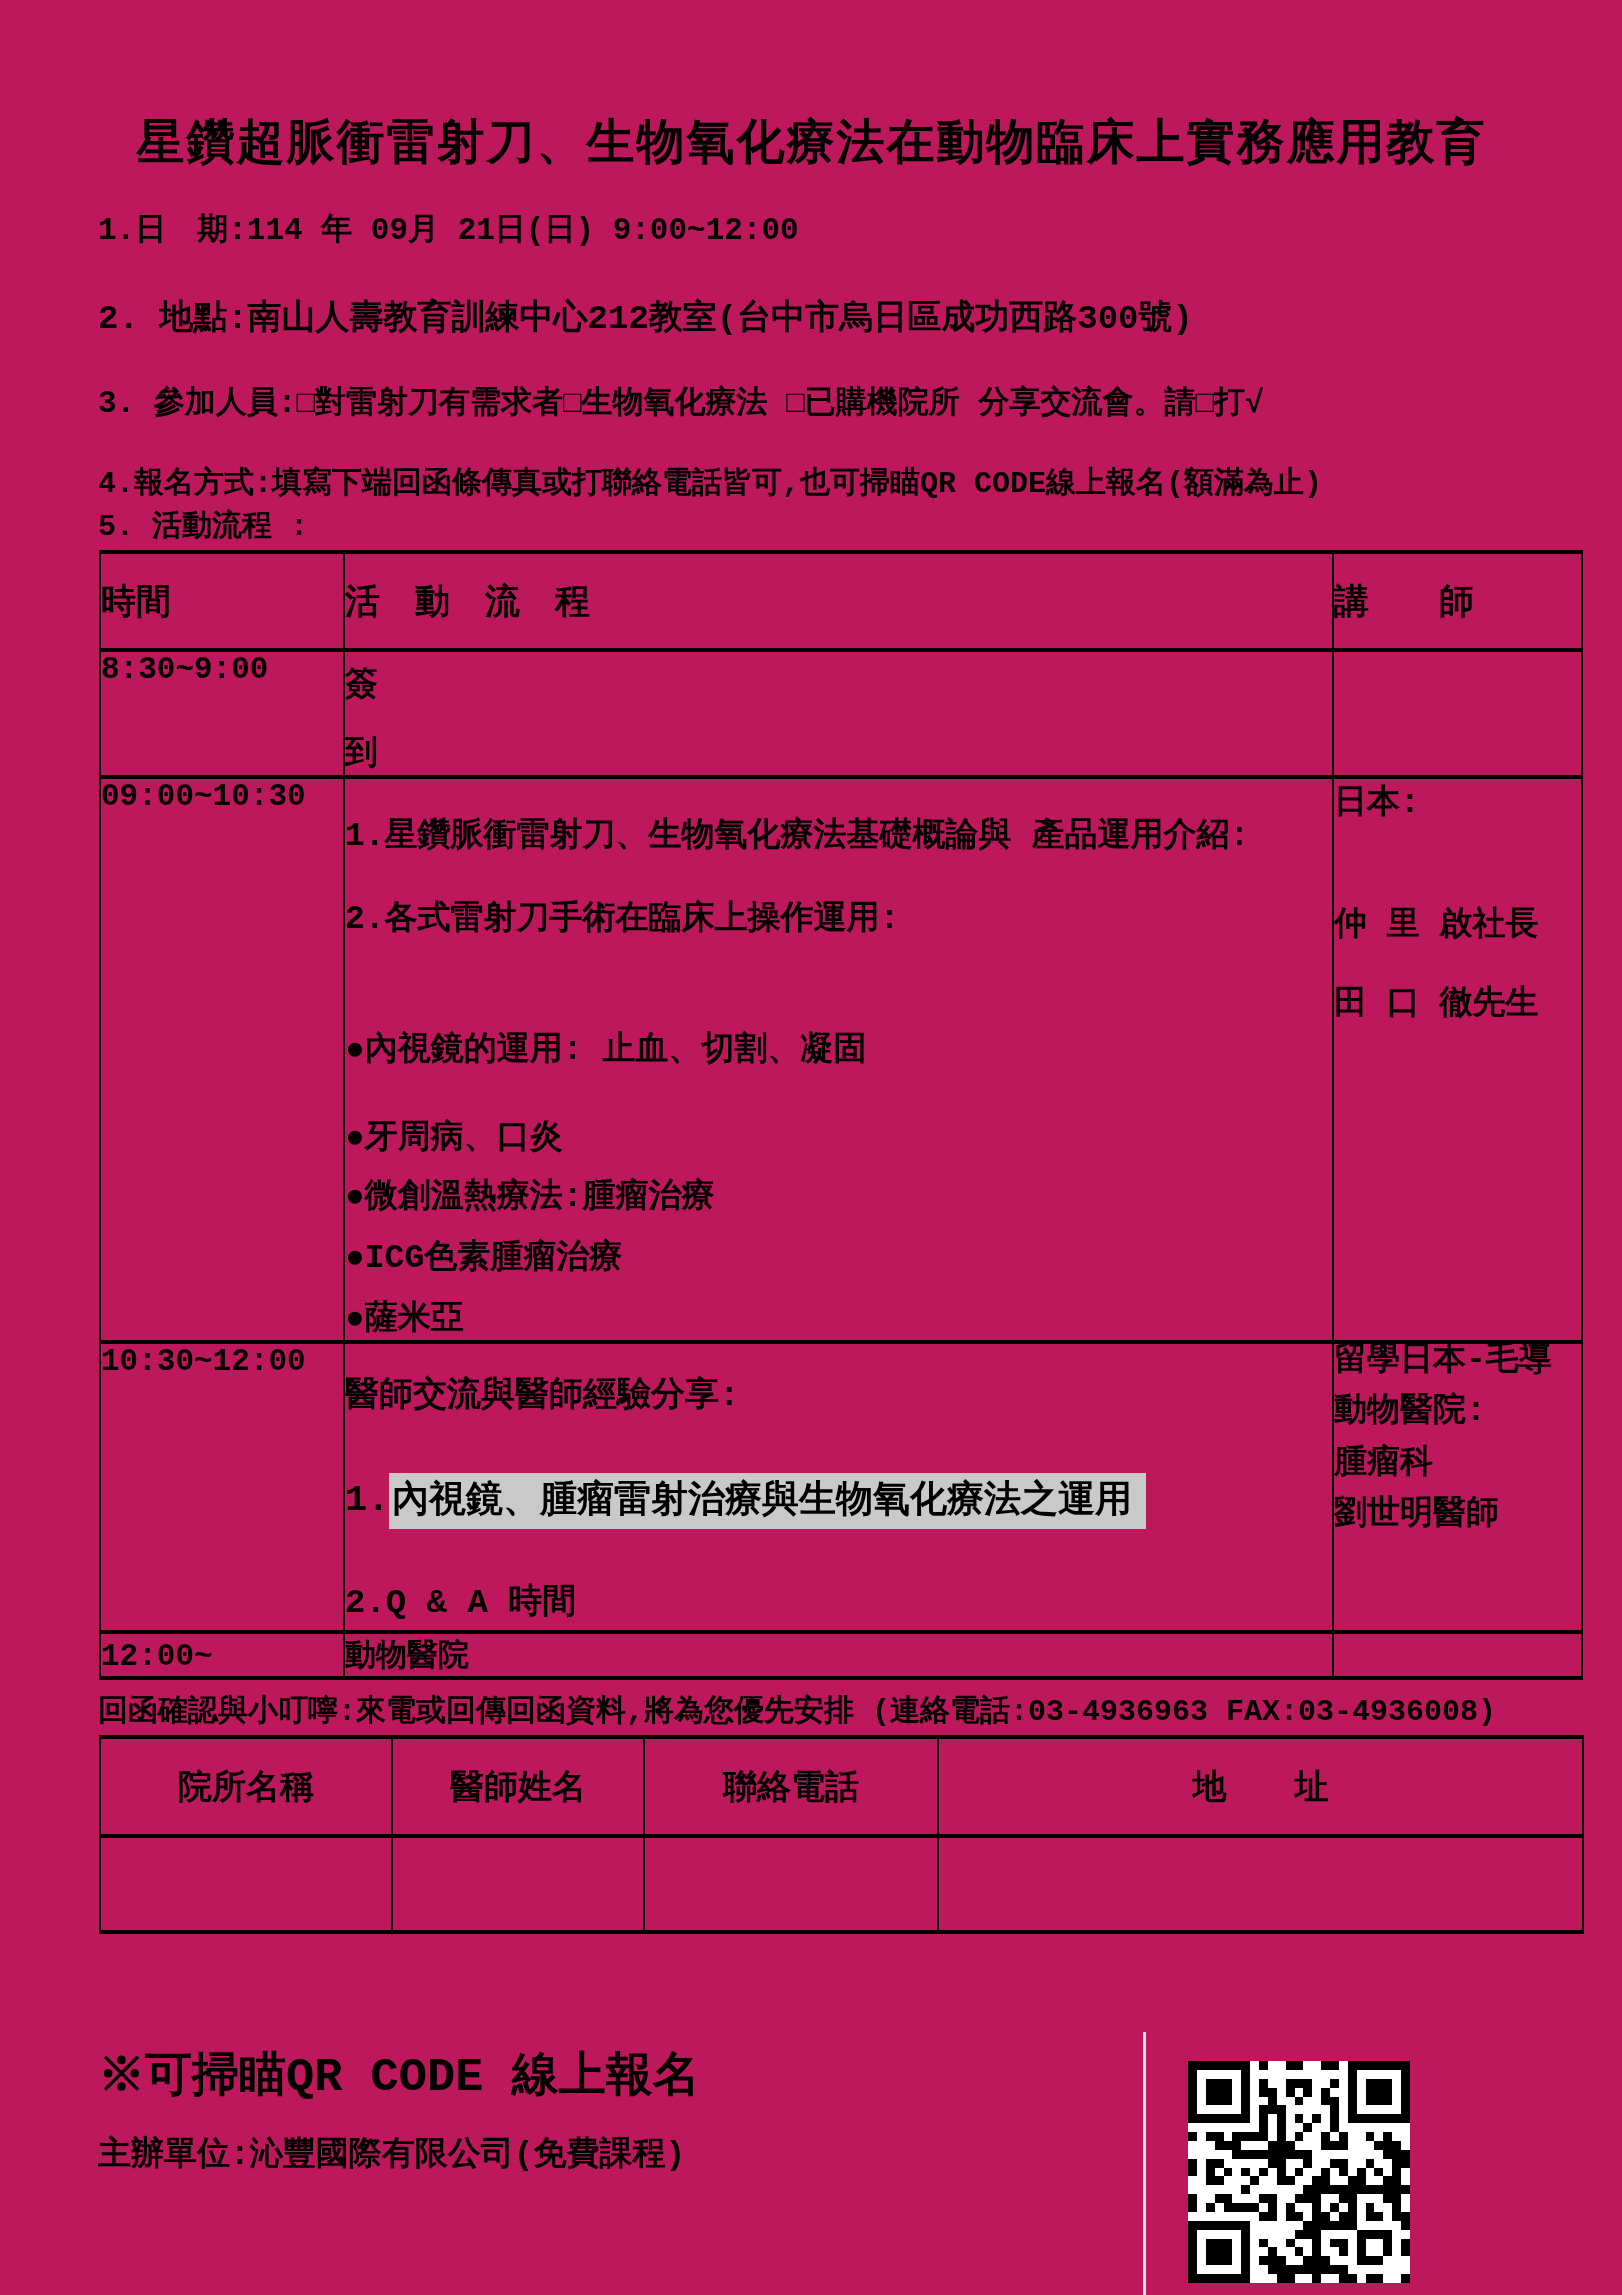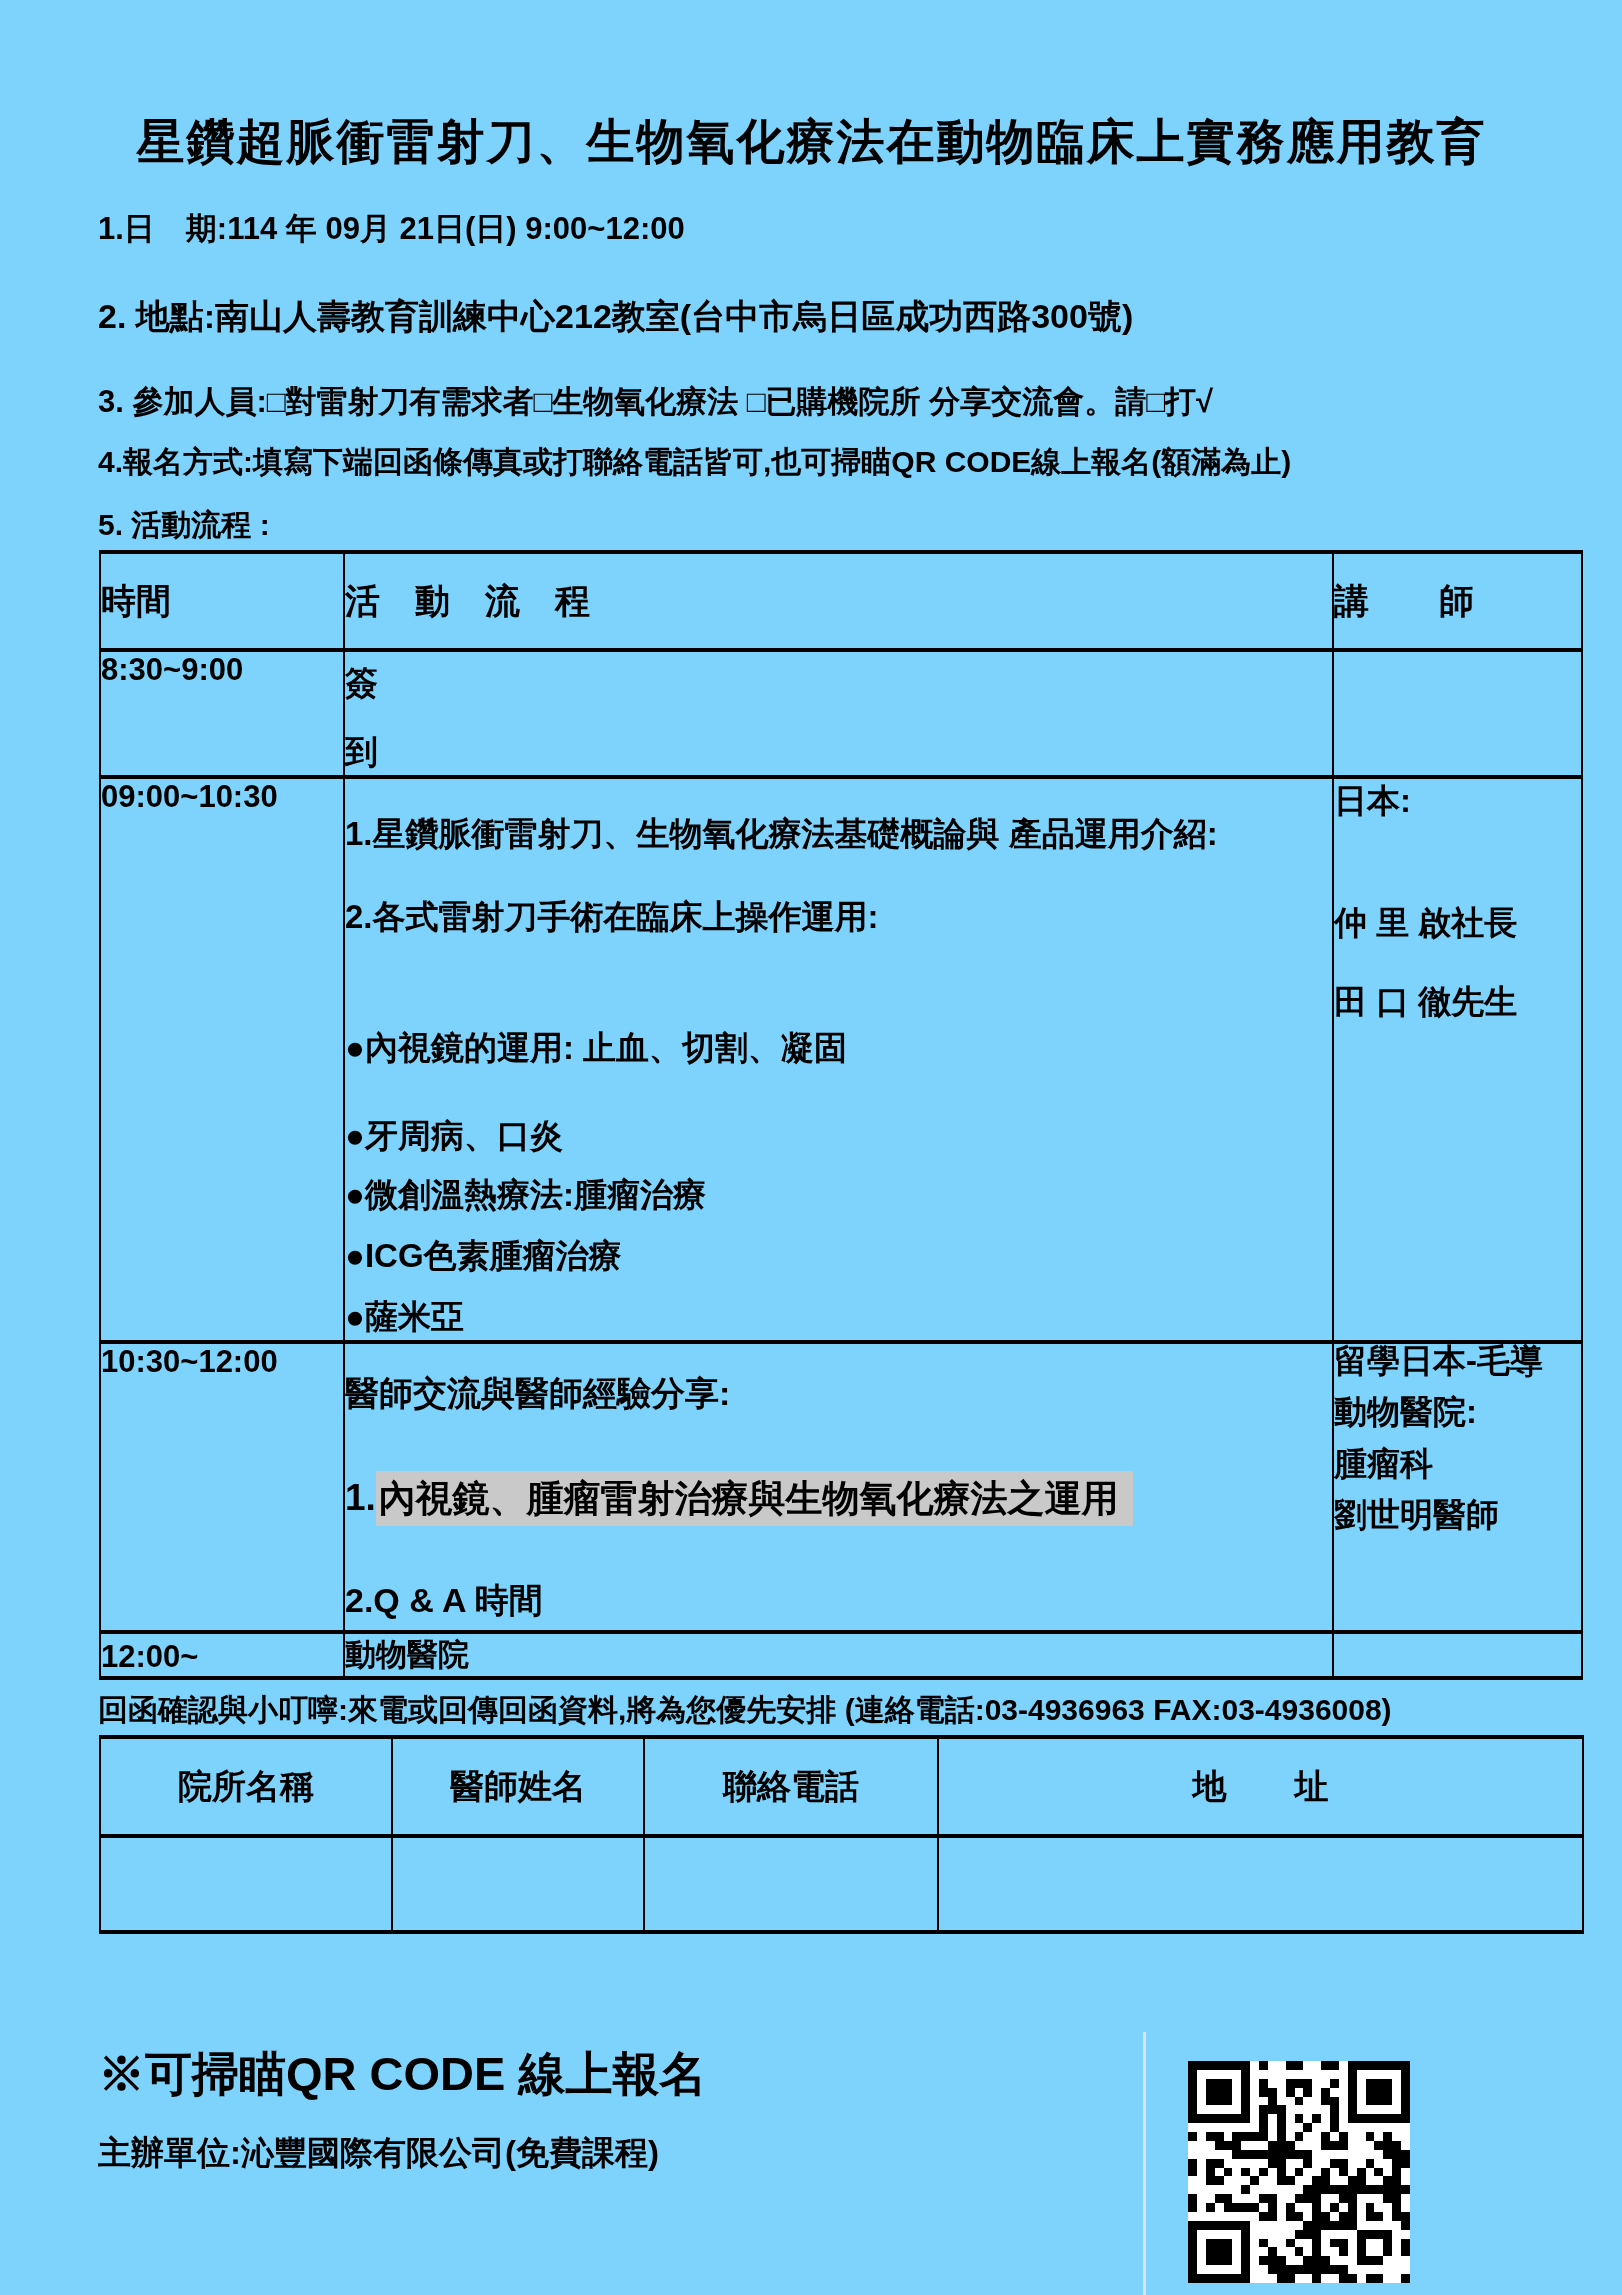--- a/index.html
+++ b/index.html
@@ -1,18 +1,18 @@
 <!DOCTYPE html>
 <html style="font-size:10.5px"><head>
 <meta charset="utf-8">
 <style>
   html,body{margin:0;padding:0;background:#fff;}
   .page{
-    position:relative;width:1623px;height:2295px;background:#7dd3fc;
-    font-family:Liberation Sans, sans-serif;
+    position:relative;width:1623px;height:2295px;background:#be185d;
+    font-family:Liberation Mono, monospace;
     font-weight:700;color:#000;overflow:hidden;
   }
   .title{
     position:absolute;top:110px;left:0;width:1623px;text-align:center;
     font-size:48px;letter-spacing:2px;white-space:nowrap;
   }
   .il{position:absolute;left:98px;white-space:nowrap;text-align:right;}
   
   table{border-collapse:collapse;table-layout:fixed;}
   .schedule{position:absolute;left:99px;top:550px;width:1483px;}
@@ -63,21 +63,21 @@
 </head>
 <body>
 
 <div class="page">
 
   <div class="title">星鑽超脈衝雷射刀、生物氧化療法在動物臨床上實務應用教育</div>
 
   <div class="il" style="top:208px;font-size:31px">1.日　期:114 年  09月  21日(日) 9:00~12:00</div>
   <div class="il" style="top:294px;font-size:34px">2. 地點:南山人壽教育訓練中心212教室(台中市烏日區成功西路300號)</div>
   <div class="il" style="top:381px;font-size:31px">3. 參加人員:□對雷射刀有需求者□生物氧化療法  □已購機院所  分享交流會。請□打√</div>
-  <div class="il" style="top:442px;font-size:30px">4.報名方式:填寫下端回函條傳真或打聯絡電話皆可,也可掃瞄QR CODE線上報名(額滿為止)</div>
+  <div class="il" style="top:462px;font-size:30px">4.報名方式:填寫下端回函條傳真或打聯絡電話皆可,也可掃瞄QR CODE線上報名(額滿為止)</div>
   <div class="il" style="top:505px;font-size:30px">5. 活動流程 :</div>
 
   <table class="schedule">
     <colgroup>
         <col style="width:244px">
         <col style="width:989px">
         <col style="width:249px">
       </colgroup>
     <tbody>
         <tr>

